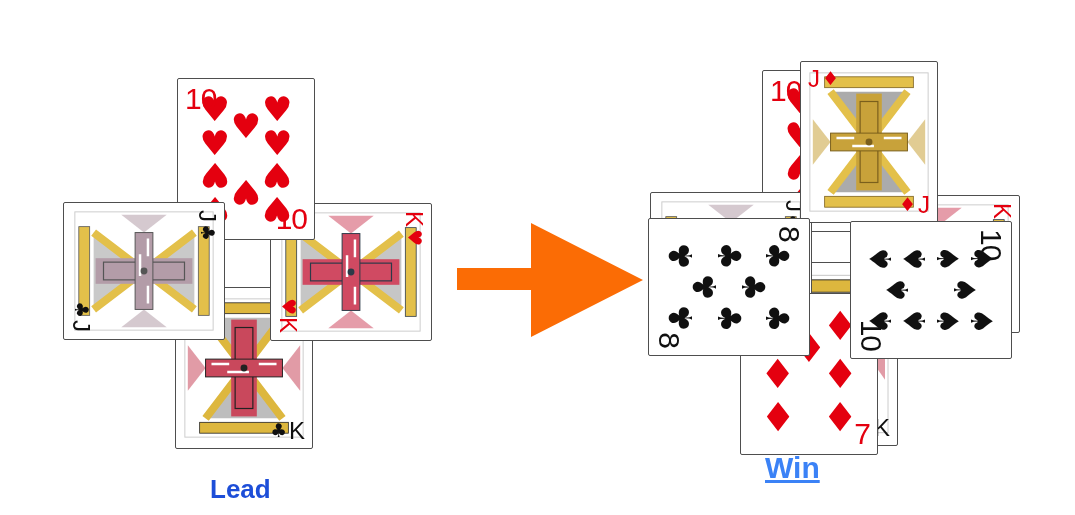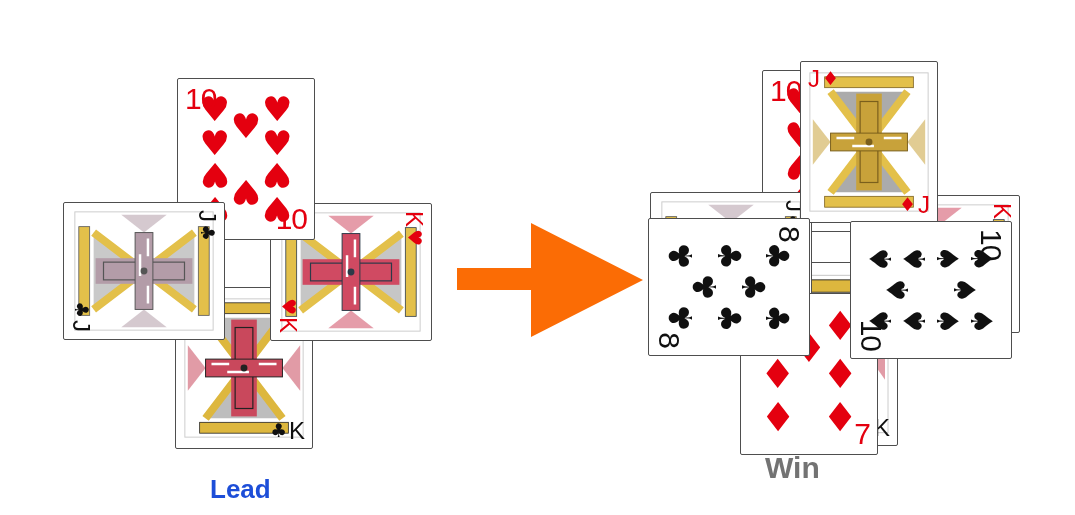--- a/index.html
+++ b/index.html
@@ -34,21 +34,21 @@
   .arrow{position:absolute;left:457px;top:223px;}
 </style>
 </head>
 <body>
 
 <div class="stage">
 
 
   <div class="label" id="lbl-lead" style="color: #1d4ed8; margin-top: 21px;">Lead</div>
 
-  <div class="label" id="lbl-win" style="color: #737373;">Win</div>
+  <div class="label" id="lbl-win" style="color: #3b82f6; text-decoration: underline;">Win</div>
 
   <svg class="arrow" width="186" height="114" viewBox="0 0 186 114">
     <polygon points="0,45 74,45 74,0 186,57 74,114 74,67 0,67" fill="#FB6C05"></polygon>
   </svg>
 
   <div class="trick" id="trick-before">
       <div class="card-wrap" style="left: 177px; top: 78px; width: 138px; height: 162px; z-index: 2;">
         <div class="card" style="width: 138px; height: 162px;">
           <div class="ix tl" style="color: rgb(228, 0, 15);">
             <span class="r">10</span>

